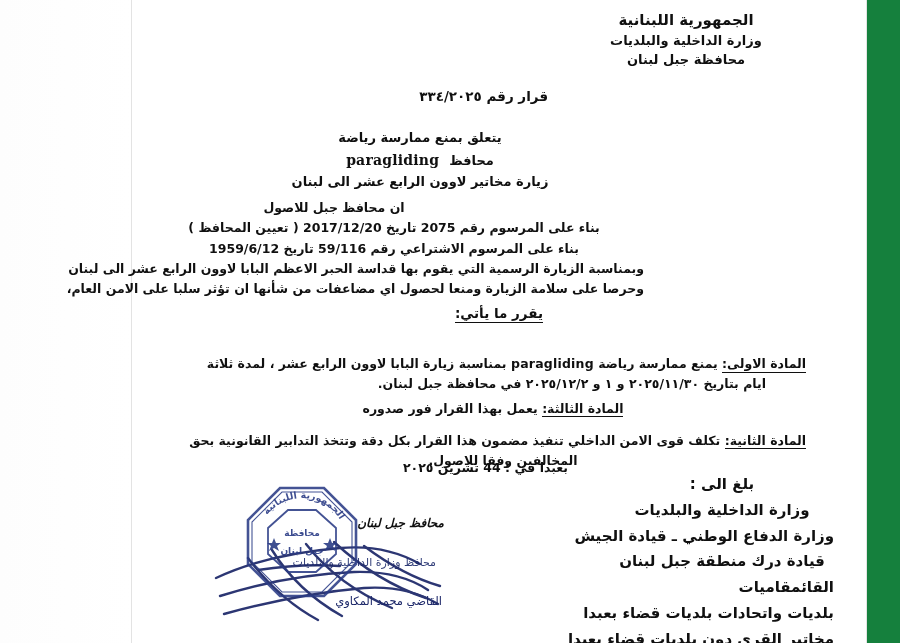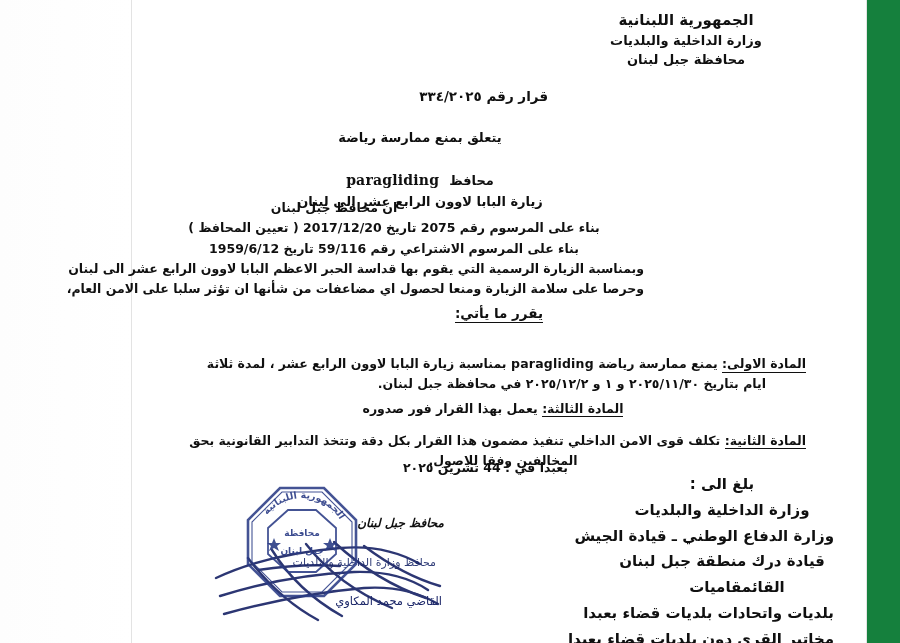--- a/index.html
+++ b/index.html
@@ -76,21 +76,20 @@
     width: 400px;
     text-align: center;
     line-height: 1.6;
     font-size: 13px;
   }
   .title-block .latin {
     font-family: "DejaVu Serif", "Liberation Serif", serif;
     font-size: 14px;
     font-weight: 700;
     letter-spacing: .2px;
-    margin-top: 20px;
   }
   .title-line-2 {
     display: flex;
     justify-content: center;
     align-items: baseline;
     gap: 10px;
   }
 
   
   .preamble {
@@ -166,21 +165,21 @@
     right: 32px;
     width: 260px;
     text-align: right;
     font-size: 15px;
     line-height: 1.72;
   }
   .distribution .dist-head { letter-spacing: .5px; }
   .distribution li { list-style: none; white-space: nowrap; }
   .distribution ul { margin: 0; padding: 0; }
   .dist-c { text-align: center; padding-left: 36px; }
-  .dist-c2 { text-align: center; padding-left: 66px; }
+  .dist-c2 { padding-left: 66px; }
 
   
   .signature-area {
     position: absolute;
     top: 498px;
     right: 410px;
     width: 270px;
     height: 140px;
   }
   .sig-title {
@@ -258,25 +257,25 @@
     </div>
 
     <div class="ink decree-no">قرار رقم ٣٣٤/٢٠٢٥</div>
 
     <div class="title-block">
       <div class="ink">يتعلق بمنع ممارسة رياضة</div>
       <div class="title-line-2">
         <span class="ink">محافظ</span>
         <span class="ink latin">paragliding</span>
       </div>
-      <div class="ink">زيارة البابا لاوون الرابع عشر الى لبنان</div>
+      <div class="ink">زيارة مخاتير لاوون الرابع عشر الى لبنان</div>
     </div>
 
     <div class="preamble">
-      <div class="ink" style="text-align:center; padding-right:160px;">ان محافظ جبل لبنان</div>
+      <div class="ink" style="text-align:center; padding-right:160px;">ان محافظ جبل للاصول</div>
       <div class="ink indent1" style="text-align:center; padding-right:40px;">بناء على المرسوم رقم 2075 تاريخ 2017/12/20 ( تعيين المحافظ )</div>
       <div class="ink indent2" style="text-align:center; padding-right:40px;">بناء على المرسوم الاشتراعي رقم 59/116 تاريخ 1959/6/12</div>
       <div class="ink wide" style="text-align:center;">وبمناسبة الزيارة الرسمية التي يقوم بها قداسة الحبر الاعظم البابا لاوون الرابع عشر الى لبنان</div>
       <div class="ink wide" style="text-align:center;">وحرصا على سلامة الزيارة ومنعا لحصول اي مضاعفات من شأنها ان تؤثر سلبا على الامن العام،</div>
     </div>
 
     <div class="resolves">
       <span class="ink">يقرر ما يأتي:</span>
     </div>
 

